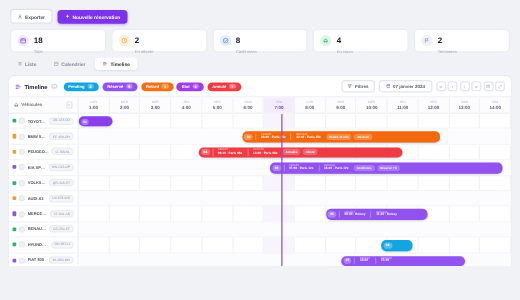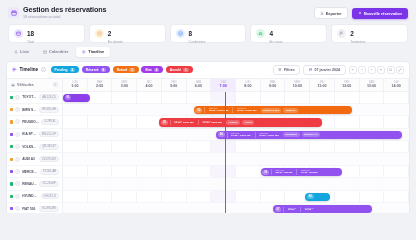--- a/index.html
+++ b/index.html
@@ -113,32 +113,20 @@
   .evt .seg .v { font-size: 2.5px; font-weight: 700; line-height: 2.9px; white-space: nowrap; }
   .evt .pill { background: rgba(255,255,255,.22); border-radius: 2.5px; padding: 1px 2.5px; font-size: 2.4px; font-weight: 700; flex: none; }
   .evt .divider { width: .5px; align-self: stretch; background: rgba(255,255,255,.25); margin: 1.5px 0; flex: none; }
 </style>
 </head>
 <body>
 
 <div class="page">
 
   <div class="header">
-    <div class="htitle">
-      <span class="hicon">
-        <svg viewBox="0 0 16 16" fill="none" stroke="#7b34e8" stroke-width="1.7">
-          <rect x="2" y="3" width="12" height="11" rx="2"></rect>
-            <path d="M2 6.5h12M5.5 1.5v3M10.5 1.5v3"></path>
-        </svg>
-      </span>
-      <div class="htitle-text">
-        <h1>Gestion des réservations</h1>
-        <p>18 réservations au total</p>
-      </div>
-    </div>
     <div class="hactions">
       <div class="btn-ghost">
         <svg viewBox="0 0 16 16" fill="none" stroke="#6b6e80" stroke-width="1.8">
           <path d="M8 2v8M4.5 7l3.5 3.5L11.5 7M2.5 13.5h11"></path>
         </svg>
         <span>Exporter</span>
       </div>
       <div class="btn-primary">
         <svg viewBox="0 0 16 16" fill="none" stroke="#fff" stroke-width="2.2" style="width:4px;height:4px">
           <path d="M8 3v10M3 8h10"></path>

